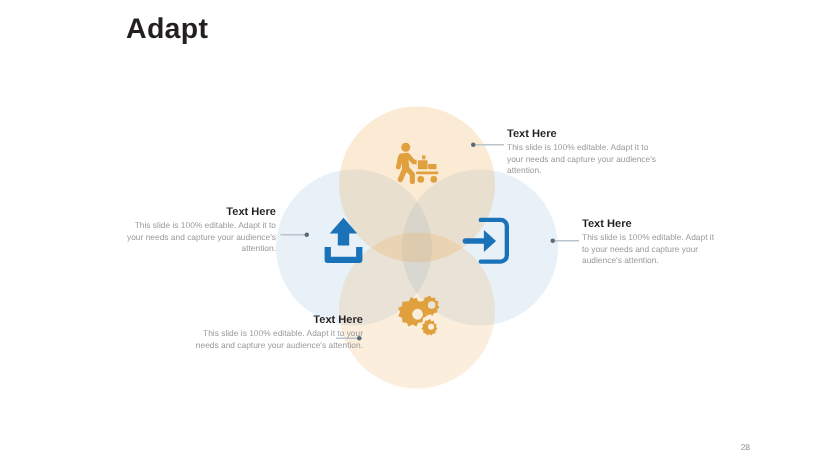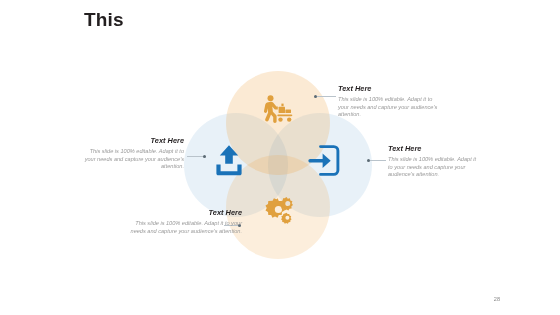--- a/index.html
+++ b/index.html
@@ -40,21 +40,21 @@
   }
 
   
   .icon{position:absolute;display:block;}
   .ic-top{left:77px;top:31px;width:34px;height:34px;}
   .ic-bottom{left:77px;top:130px;width:34px;height:34px;}
   .ic-left{left:30px;top:81px;width:32px;height:34px;}
   .ic-right{left:125px;top:81px;width:32px;height:33px;}
 
   
-  .callout{position:absolute;font-style:italic;}
+  .callout{position:absolute;}
   .callout .head{
     font-size:7.4px;font-weight:bold;color:#231f20;
     line-height:10px;margin-bottom:2px;
   }
   .callout .body{
     font-size:5.6px;color:#9a9a9a;line-height:7.6px;
   }
   .co-top{left:338px;top:84px;width:104px;text-align:left;}
   .co-right{left:388px;top:144px;width:92px;text-align:left;}
   .co-left{left:78px;top:136px;width:106px;text-align:right;}
@@ -80,21 +80,21 @@
   .page-num{
     position:absolute;right:60px;bottom:13px;
     font-size:5.6px;color:#8a8a8a;
   }
 </style>
 </head>
 <body>
 
 <div class="slide">
 
-  <div class="title">This</div>
+  <div class="title">Adapt</div>
 
   <div class="venn">
 
     <div class="circle c-left"></div>
     <div class="circle c-right"></div>
     <div class="circle c-top"></div>
     <div class="circle c-bottom"></div>
 
     <svg class="icon ic-top" viewBox="0 0 34 34">
       <g fill="#e0a03e">

